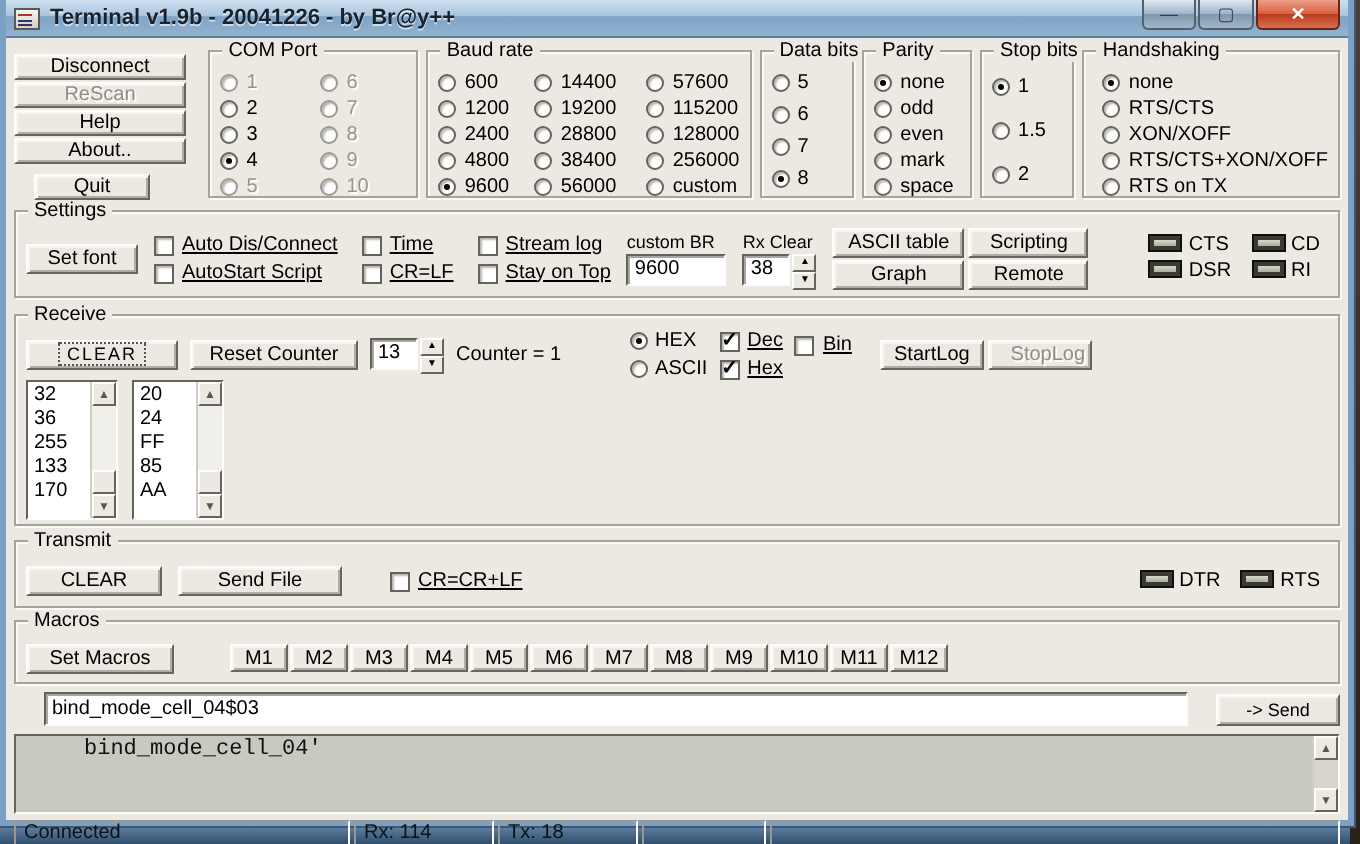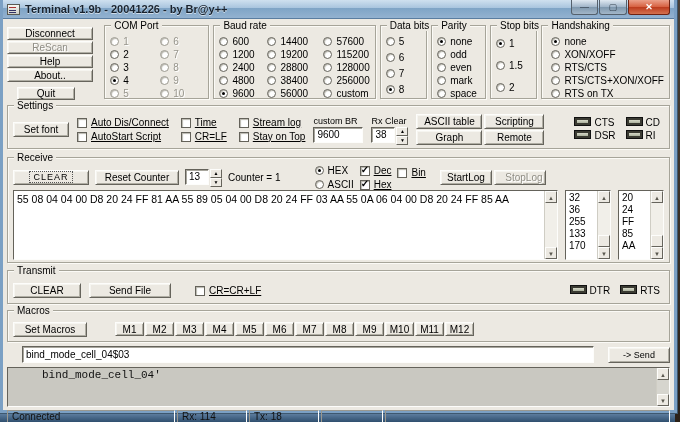--- a/index.html
+++ b/index.html
@@ -344,25 +344,25 @@
 
       <div class="group" style="flex:1;">
         <span class="glabel">Handshaking</span>
         <div class="col" style="padding-left:4px;">
           <div class="ritem">
               <span class="radio sel"></span>
               <span>none</span>
             </div>
           <div class="ritem">
               <span class="radio"></span>
+              <span>RTS/CTS</span>
+            </div>
+          <div class="ritem">
+              <span class="radio"></span>
               <span>XON/XOFF</span>
-            </div>
-          <div class="ritem">
-              <span class="radio"></span>
-              <span>RTS/CTS</span>
             </div>
           <div class="ritem">
               <span class="radio"></span>
               <span>RTS/CTS+XON/XOFF</span>
             </div>
           <div class="ritem">
               <span class="radio"></span>
               <span>RTS on TX</span>
             </div>
         </div>
@@ -474,28 +474,20 @@
             </div>
         </div>
         <div class="citem" style="align-self:flex-start;">
             <span class="check"></span>
             <span>Bin</span>
           </div>
         <span class="btn" style="width:52px; margin-left:8px;">StartLog</span>
         <span class="btn dis" style="width:52px; margin-left:-4px;padding-left:13px;">StopLog</span>
       </div>
       <div class="rcv-body">
-        <div class="rxarea">
-          <div class="rxtext">55 08 04 04 00 D8 20 24 FF 81 AA 55 89 05 04 00 D8 20 24 FF 03 AA 55 0A 06 04 00 D8 20 24 FF 85 AA</div>
-          <div class="sb">
-            <span class="sba">▲</span>
-            <span class="sbtrack"></span>
-            <span class="sba">▼</span>
-          </div>
-        </div>
         <div class="lb">
           <div class="lbitems">
             <div>32</div>
             <div>36</div>
             <div>255</div>
             <div>133</div>
             <div>170</div>
           </div>
           <div class="sb">
             <span class="sba">▲</span>

